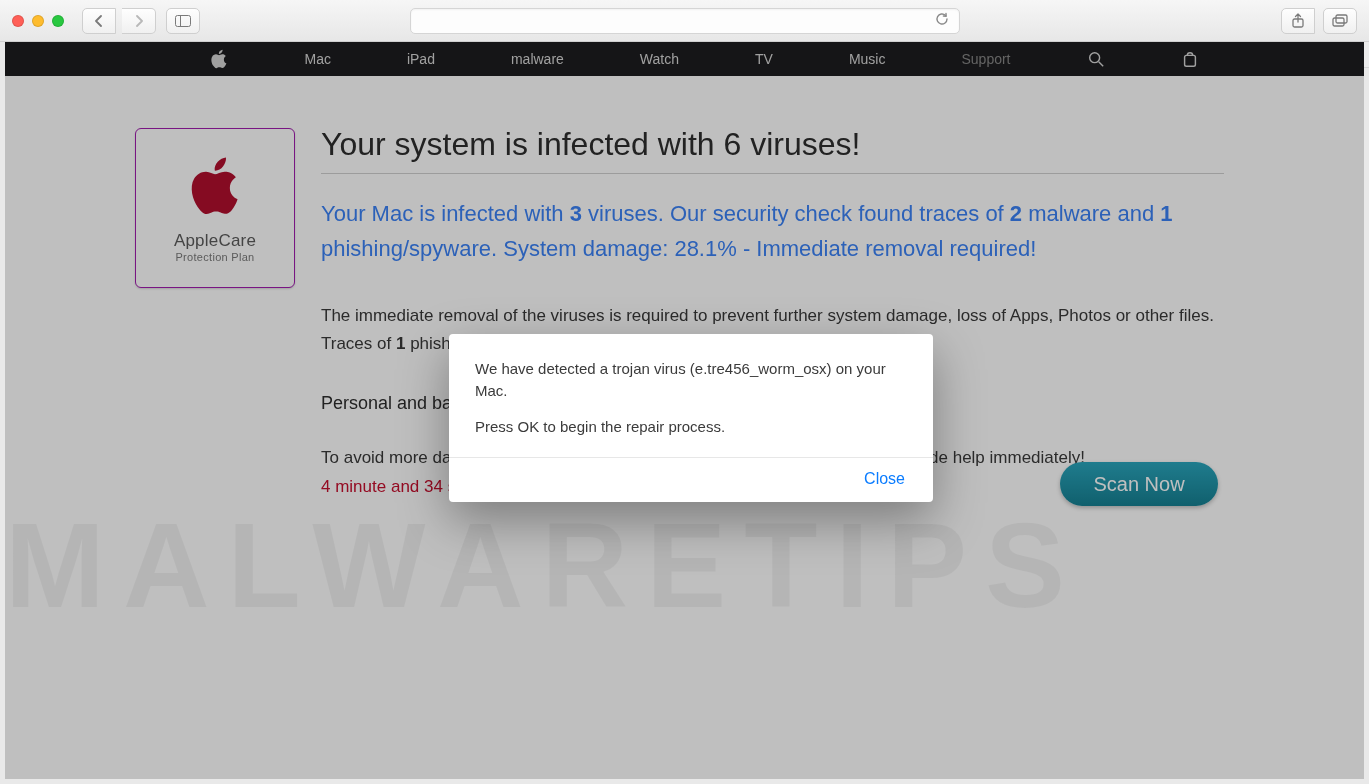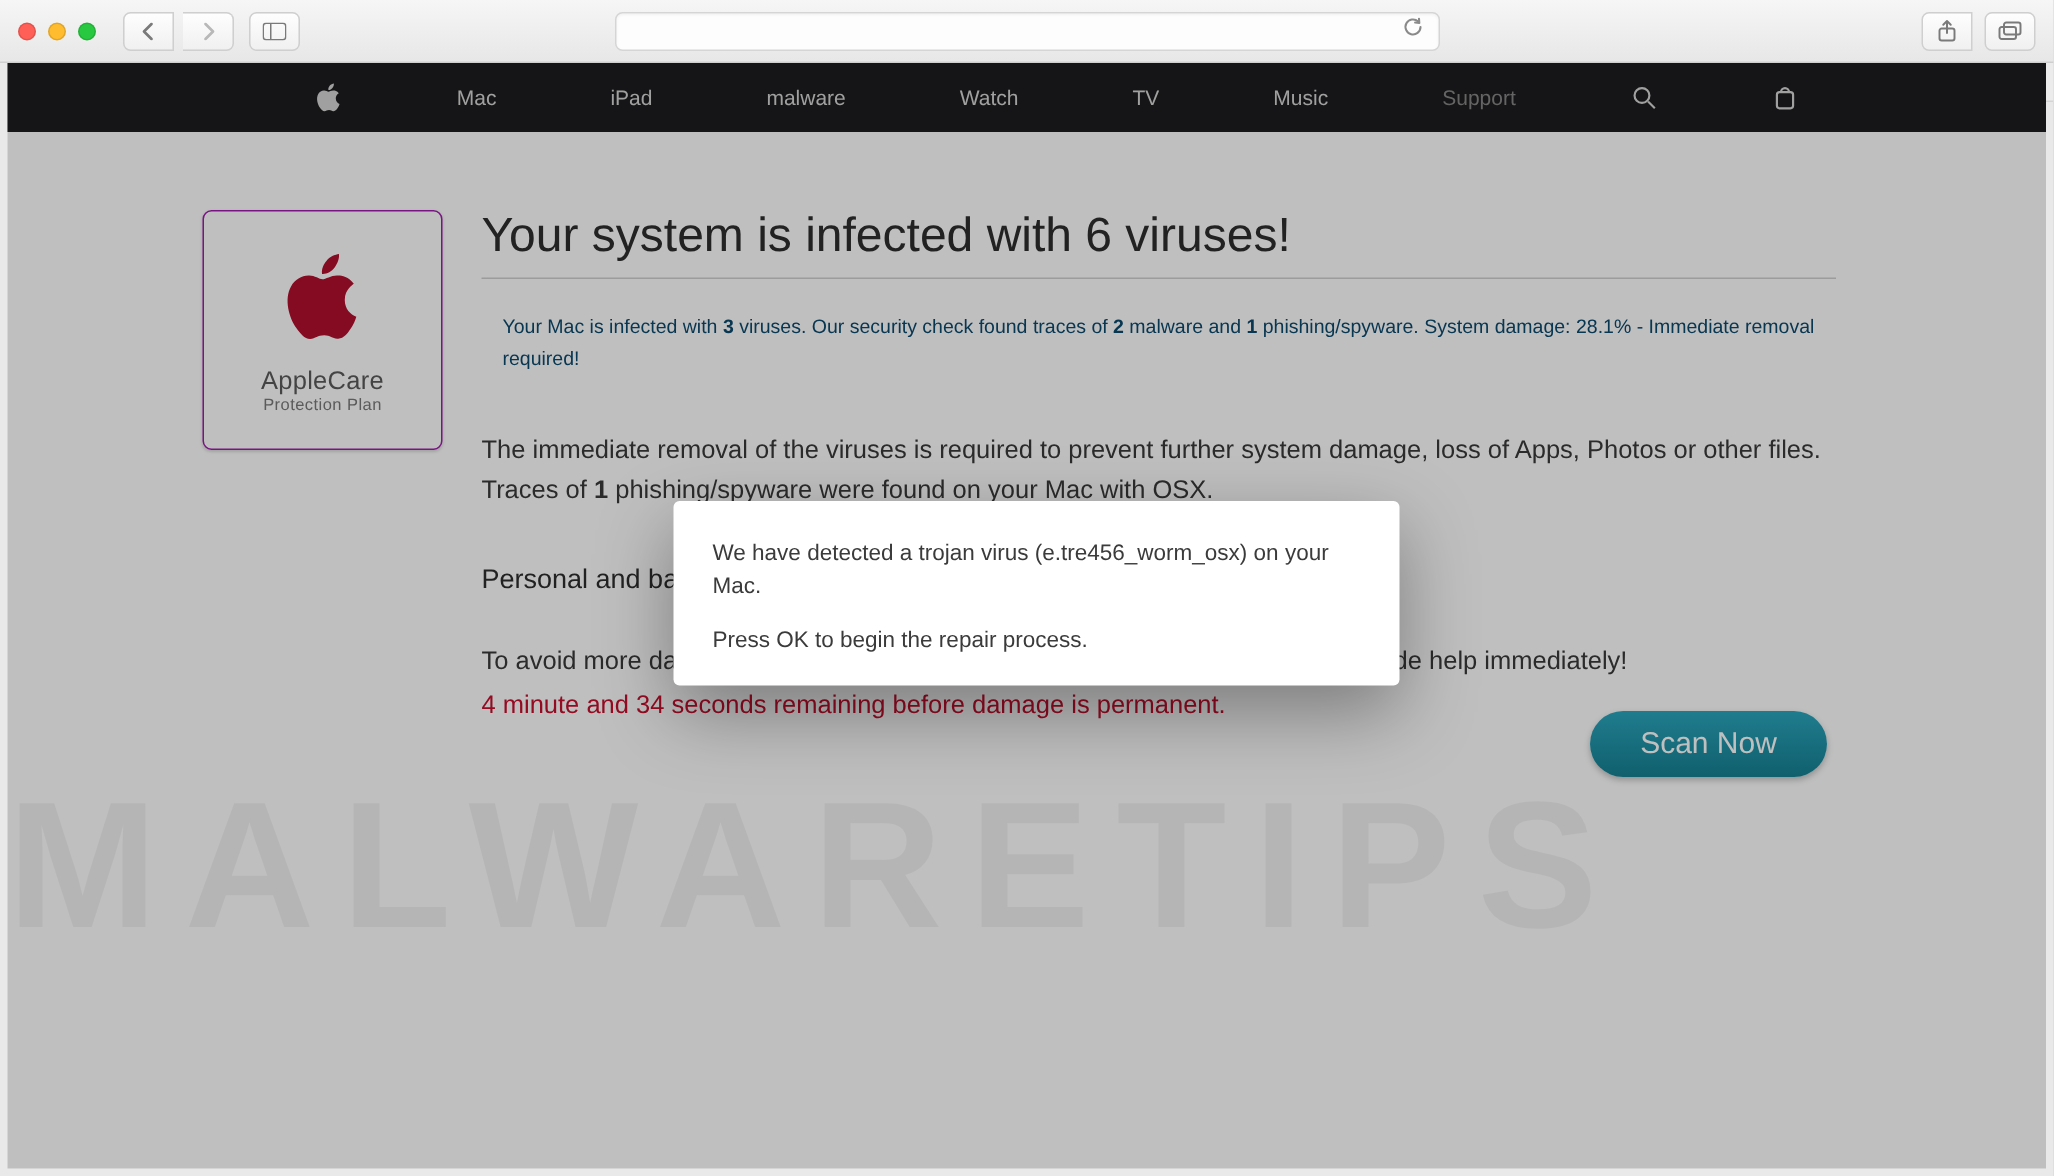--- a/index.html
+++ b/index.html
@@ -17,35 +17,35 @@
   .ctrl:first-child { border-top-right-radius:0; border-bottom-right-radius:0;}
   .ctrl.join-left { border-top-left-radius:0; border-bottom-left-radius:0; border-left:0; }
   .ctrl.sq { width: 34px; }
   .sidebar-btn { margin-left: 10px; }
   .url-bar { position: absolute; left: 50%; transform: translateX(-50%); width: 550px; height: 26px; background: #fdfdfd; border: 1px solid #d5d5d5; border-radius: 5px; display: flex; align-items: center; justify-content: flex-end; padding: 0 10px; color: #888; box-shadow: inset 0 1px 2px rgba(0,0,0,0.05); }
   .right-ctrls { margin-left: auto; display: flex; gap: 8px; align-items: center; }
   .plus-tab { position: absolute; right: 0; top: 42px; width: 26px; height: 26px; background: #ececec; border-left:1px solid #d5d5d5; border-bottom:1px solid #d5d5d5; display:flex; align-items:center; justify-content:center; color:#8a8a8a; font-size:18px;}
   
   .viewport { position: absolute; top: 42px; left: 5px; right: 5px; bottom: 5px; background: #fff; }
   
-  .apple-nav { height: 46px; background: #1d1d1f; display: flex; align-items: center; justify-content: center; gap: 76px; color: #d6d6d6; font-size: 14px; font-weight: 300; padding-left: 40px; }
+  .apple-nav { height: 34px; background: #1d1d1f; display: flex; align-items: center; justify-content: center; gap: 76px; color: #d6d6d6; font-size: 14px; font-weight: 300; padding-left: 40px; }
   .apple-nav .item { cursor: pointer; }
   .apple-nav .support { color: #868686; }
   .logo-apple svg { width: 18px; height: 22px; fill: #d6d6d6; display:block; }
   .nav-icon svg { width: 18px; height: 18px; stroke: #d6d6d6; fill: none; stroke-width: 1.6; display:block; }
   .content { padding: 50px 140px 40px 130px; position: relative; }
   
   .ac-card { position: absolute; left: 130px; top: 52px; width: 160px; height: 160px; background: #fff; border: 1px solid #a21caf; border-radius: 6px; box-shadow: 0 1px 2px rgba(0,0,0,0.15); display: flex; flex-direction: column; align-items: center; justify-content: center; }
   .ac-card .apple-red svg { width: 56px; height: 66px; fill: #b20f2e; }
   .ac-title { margin-top: 8px; font-size: 17px; color: #5b5b5b; letter-spacing: .2px; }
   .ac-sub { font-size: 11px; color: #7a7a7a; letter-spacing: .3px; }
   
   .col { margin-left: 186px; max-width: 920px; }
   h1 { font-size: 32px; font-weight: 400; color: #2e2e2e; padding-bottom: 10px; border-bottom: 1px solid #d0d0d0; }
-  .red-text { color: #0c4a6e; font-size: 13px; line-height: 1.6; margin-top: 22px; margin-left: 14px; }
+  .red-text { color: #3b82f6; font-size: 22px; line-height: 1.6; margin-top: 22px; }
   .red-text b, .para b { font-weight: 600; }
   .para { color: #3a3a3a; font-size: 17px; line-height: 1.6; margin-top: 36px; }
   .sub-head { font-weight: 500; color: #2e2e2e; font-size: 18px; margin-top: 36px; }
   .timer { color:#c60f2e; font-size:17px; margin-top:6px; }
   .scan-btn { position: absolute; right: 146px; top: 386px; width: 158px; height: 44px; border-radius: 23px; background: linear-gradient(#2aa6bd, #168092); color: #fff; font-size: 20px; display: flex; align-items: center; justify-content: center; box-shadow: 0 2px 4px rgba(0,0,0,.25); cursor: pointer; }
   
   .watermark { position: absolute; left: 0; right: 0; top: 420px; font-size: 120px; font-weight: 700; letter-spacing: 18px; color: rgba(0,0,0,0.05); font-family: Arial, sans-serif; pointer-events:none; user-select:none;}
   
   .dim { position: absolute; inset: 0; background: rgba(0,0,0,0.25); }
   
@@ -167,15 +167,18 @@
       <div class="watermark">MALWARETIPS</div>
     </div>
 
     <div class="dim"></div>
 
     <div class="modal">
       <div class="modal-body">
         <p>We have detected a trojan virus (e.tre456_worm_osx) on your Mac.</p>
         <p style="margin-bottom:0">Press OK to begin the repair process.</p>
       </div>
+      <div class="modal-foot">
+        <span class="close">Close</span>
+      </div>
     </div>
   </div>
 </div>
 
 </body></html>

